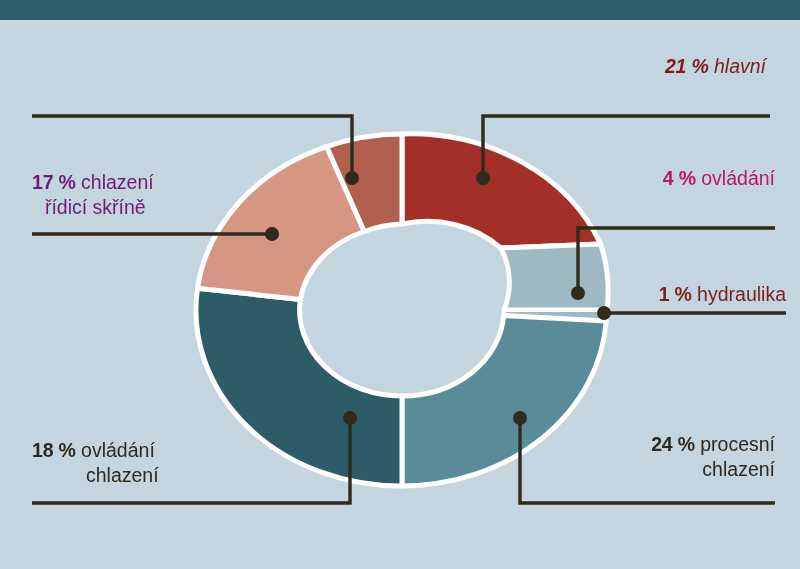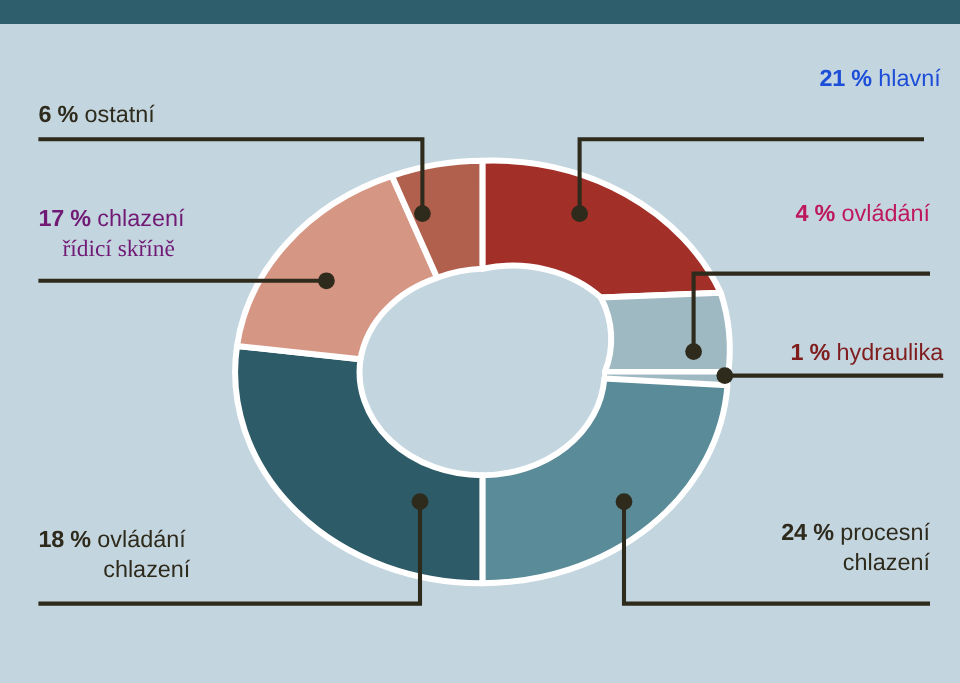--- a/index.html
+++ b/index.html
@@ -134,32 +134,28 @@
       <circle cx="352" cy="178" r="7"></circle>
       <circle cx="272" cy="234" r="7"></circle>
       <circle cx="483" cy="178" r="7"></circle>
       <circle cx="578" cy="293" r="7"></circle>
       <circle cx="604" cy="313" r="7"></circle>
       <circle cx="350" cy="418" r="7"></circle>
       <circle cx="520" cy="418" r="7"></circle>
     </g>
   </svg>
 
-  <div class="lbl left" style="left: 32px; top: 84px; color: rgb(46, 42, 28);">
-    <span class="pct">6 %</span>
-    <span class="name">ostatní</span>
-  </div>
 
   <div class="lbl left" style="left: 32px; top: 170px; color: #701a75;">
     <span class="pct">17 %</span>
     <span class="name">chlazení</span>
-    <span class="name line2" style="text-align:right; padding-right:8px;font-family:Liberation Serif, serif;">řídicí skříně</span>
+    <span class="name line2" style="text-align:right; padding-right:8px;">řídicí skříně</span>
   </div>
 
-  <div class="lbl right" style="right: 16px; top: 54px; color: #1d4ed8;">
+  <div class="lbl right" style="right: 34px; top: 54px; color: #7f1d1d; font-style: italic;">
     <span class="pct">21 %</span>
     <span class="name">hlavní</span>
   </div>
 
   <div class="lbl right" style="right: 25px; top: 166px; color: #be185d;">
     <span class="pct">4 %</span>
     <span class="name">ovládání</span>
   </div>
 
   <div class="lbl right" style="right: 14px; top: 282px; color: #7f1d1d;">

